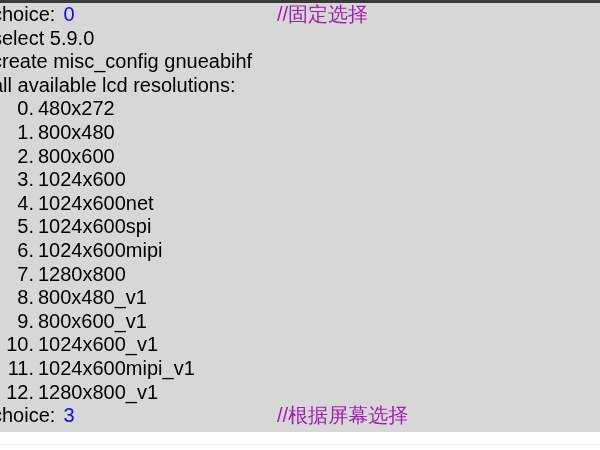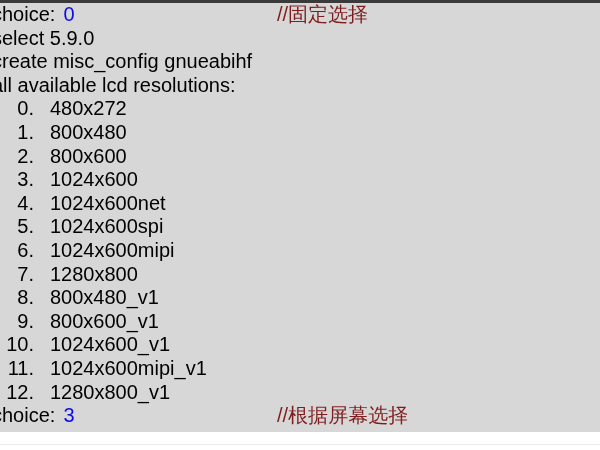--- a/index.html
+++ b/index.html
@@ -33,31 +33,31 @@
     position: relative;
     margin-left: -8px;   
     white-space: nowrap;
   }
   .num {
     display: inline-block;
     width: 42px;
     text-align: right;
   }
   .opt-label {
-    margin-left: 16px;
+    margin-left: 4px;
   }
   .value-blue {
     color: #0a0af0;
     margin-left: 8px;
   }
   .comment {
     position: absolute;
     left: 285px;
     top: 0;
-    color: #7f1d1d;
+    color: #a21caf;
     text-align: right;
   }
   .comment b { font-weight: normal; }
   .bottom-band {
     position: relative;
     height: 18px;
     background: #ffffff;
   }
   .edge-shadow {
     position: absolute;

